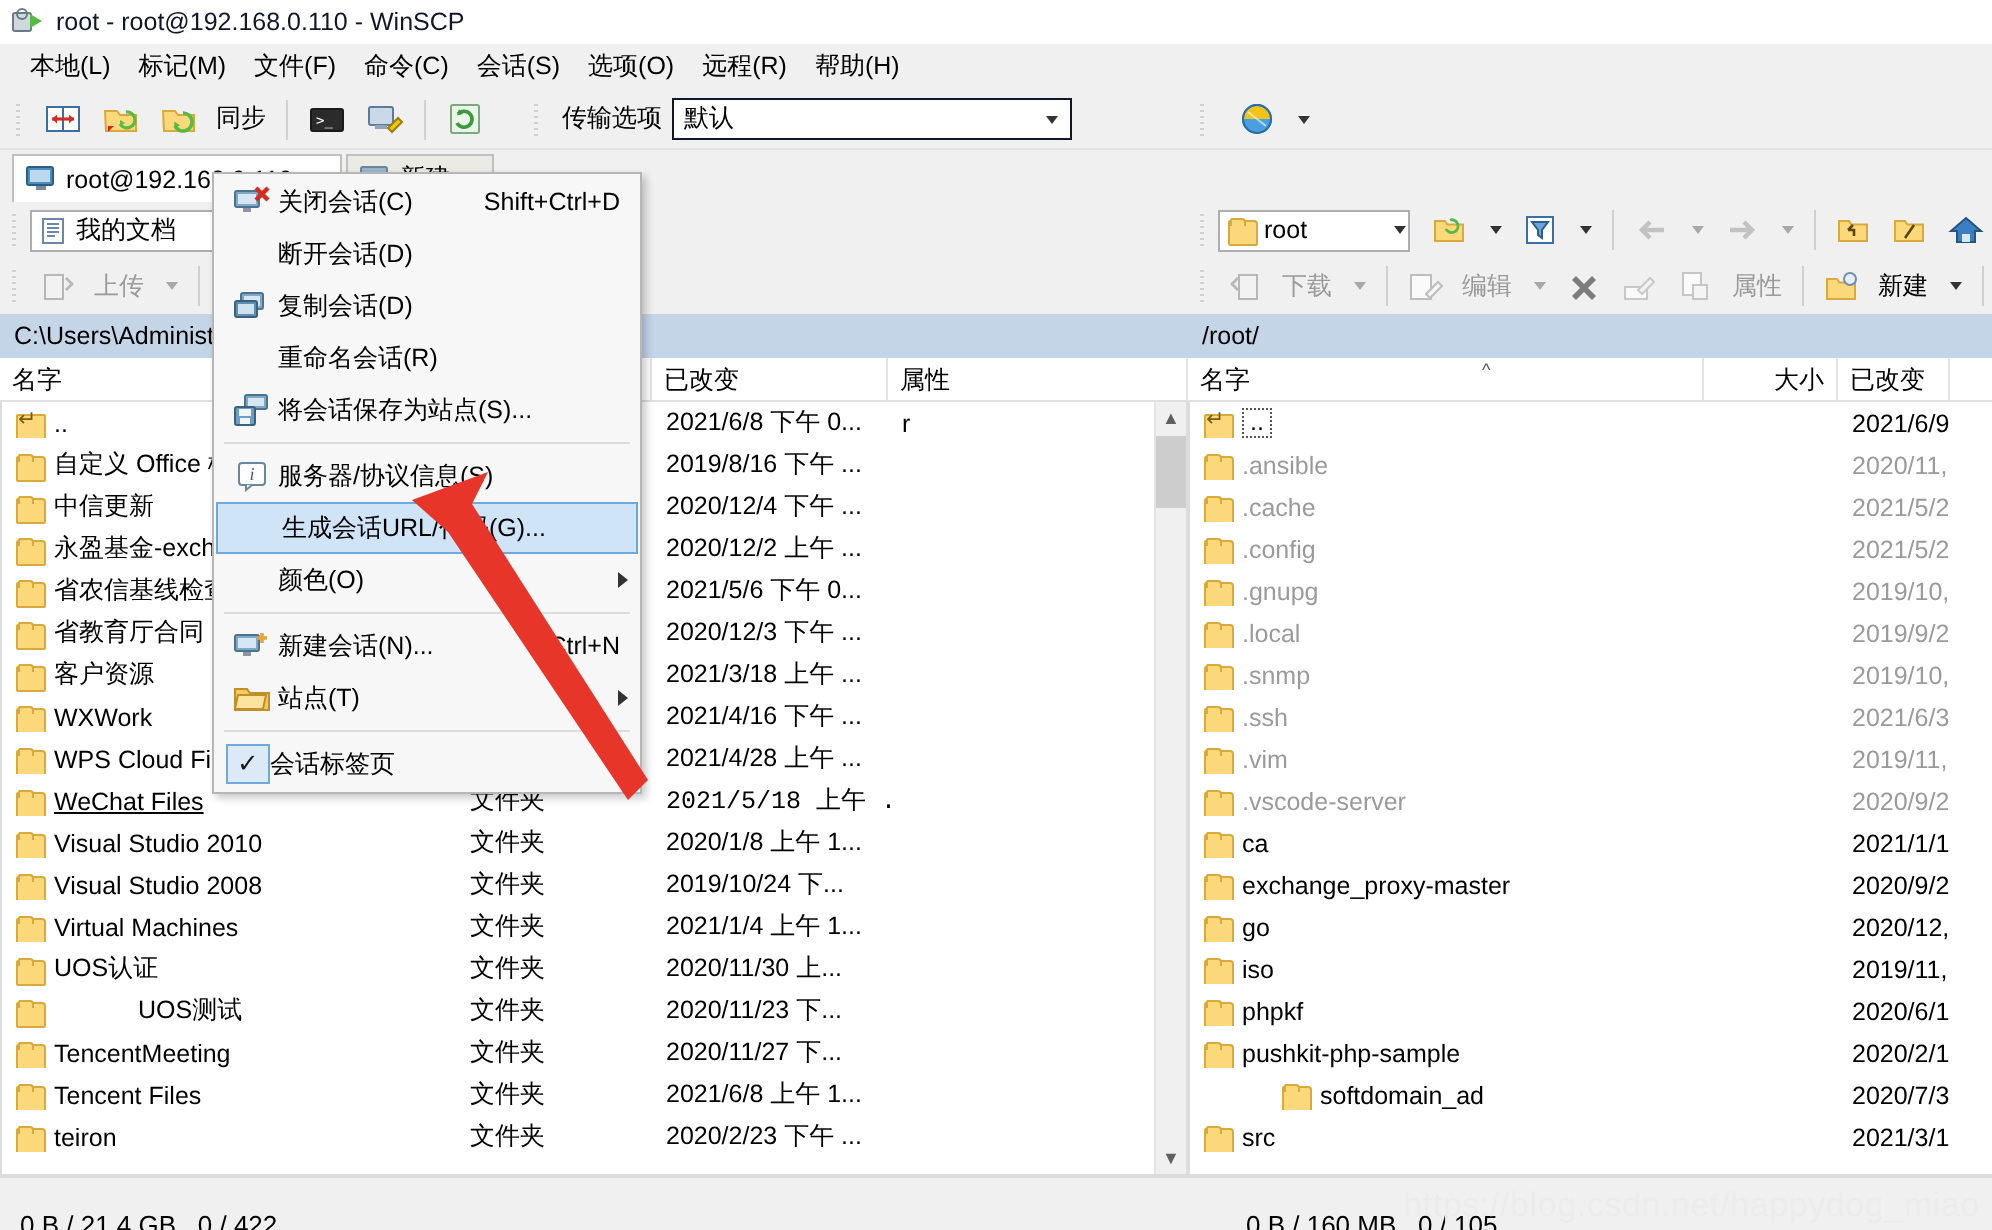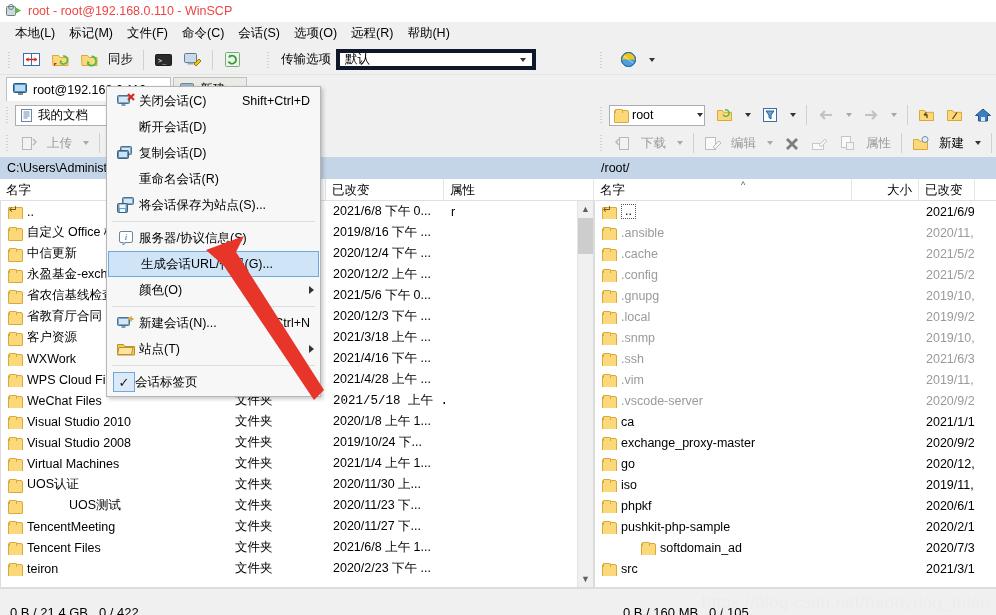--- a/index.html
+++ b/index.html
@@ -11,21 +11,21 @@
     color:#000;
     -webkit-font-smoothing: none;
   }
   #app { position:relative; width:996px; height:615px; background:#f0f0f0; }
 
   
   .titlebar {
     height:22px; background:#ffffff; display:flex; align-items:center;
     padding-left:6px; gap:6px;
   }
-  .titlebar .tlabel { font-size:12.5px; color:#ef4444; }
+  .titlebar .tlabel { font-size:12.5px; color:#0f172a; }
   .winscp-logo { width:16px; height:16px; position:relative; display:inline-block; }
 
   
   .menubar {
     height:23px; background:#f0f0f0; display:flex; align-items:center;
     padding-left:8px; gap:0px;
     border-bottom:1px solid #f0f0f0;
   }
   .menubar .mi { padding:3px 7px; font-size:12.5px; color:#000; white-space:nowrap; cursor:default; }
 
@@ -44,21 +44,21 @@
   .tbsep { width:1px; height:20px; background:#d0d0d0; margin:0 5px; }
   .tbbtn { display:flex; align-items:center; gap:9px; padding:2px 4px; height:24px; cursor:default; border:1px solid transparent; }
   .tbbtn.framed { border:1px solid #6b8fb5; background:#eef4fb; }
   .tbtext { font-size:12.5px; }
   .tbtext.dim { color:#9a9a9a; }
   .caret { width:0;height:0;border-left:3.5px solid transparent;border-right:3.5px solid transparent;border-top:4px solid #333; margin-left:2px;}
   .caret.dim { border-top-color:#a8a8a8; }
 
   
   .transopt { display:flex; align-items:center; gap:5px; margin-left:16px;}
-  .combo { width:200px; height:21px; background:#fff; border:4px solid #0f172a; display:flex; align-items:center; padding:0 2px 0 5px; }
+  .combo { width:200px; height:21px; background:#fff; border:1px solid #0f172a; display:flex; align-items:center; padding:0 2px 0 5px; }
   .combo .val { flex:1; font-size:12.5px; }
   .combo .arrow { width:16px; display:flex; align-items:center; justify-content:center; }
 
   
   .tabstrip { height:26px; background:#f0f0f0; display:flex; align-items:flex-end; padding-left:6px; }
   .stab {
     height:24px; background:#fff; border:1px solid #c0c0c0; border-bottom:none;
     display:flex; align-items:center; gap:5px; padding:0 10px 0 6px; font-size:12.5px;
   }
   .stab.inactive { background:#eceae4; }
@@ -403,21 +403,21 @@
               <div class="c-name" style="width: 222px;">
                 <span class="folder"></span>
                 <span>WPS Cloud Files</span>
               </div>
               <div class="c" style="width: 104px;"></div>
               <div class="c" style="width: 118px;">2021/4/28  上午 ...</div>
               <div class="c" style="width: 80px;"></div>
               <div class="c" style="position: absolute; left: 228px;">文件夹</div>
             </div>
             <div class="row" style="position: relative;">
-              <div class="c-name" style="width: 222px;">
+              <div class="c-name" style="width: 222px; text-decoration: underline;">
                 <span class="folder"></span>
                 <span>WeChat Files</span>
               </div>
               <div class="c" style="width: 104px;"></div>
               <div class="c" style="width: 118px; font-family: Liberation Mono, monospace;">2021/5/18  上午 ...</div>
               <div class="c" style="width: 80px;"></div>
               <div class="c" style="position: absolute; left: 228px;">文件夹</div>
             </div>
             <div class="row" style="position: relative;">
               <div class="c-name" style="width: 222px;">

